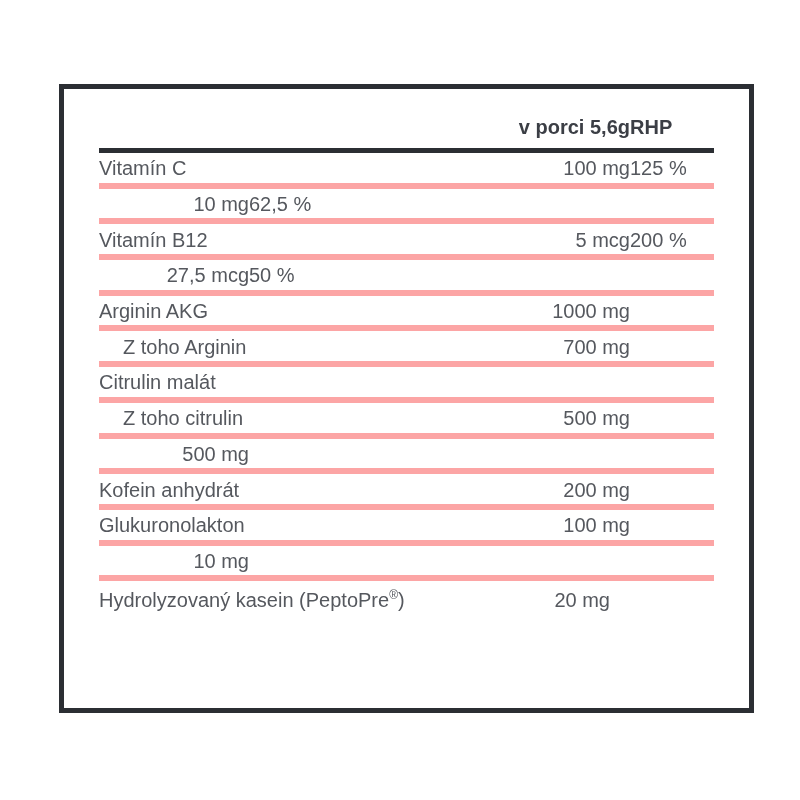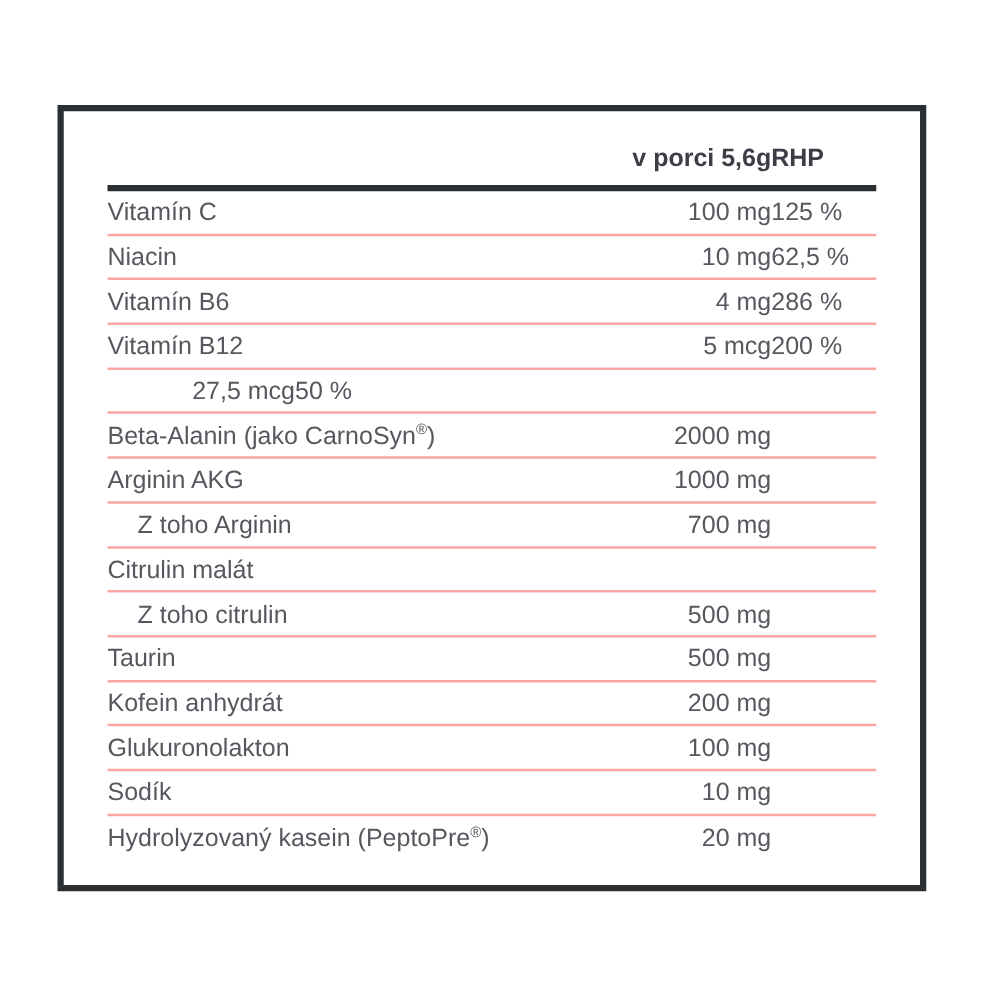--- a/index.html
+++ b/index.html
@@ -9,21 +9,21 @@
   }
   body {
     width: 800px;
     height: 800px;
     position: relative;
     font-family: "Liberation Sans", "DejaVu Sans", sans-serif;
     overflow: hidden;
   }
   .panel {
     position: absolute;
-    left: 46px;
+    left: 59px;
     top: 84px;
     width: 695px;
     height: 629px;
     box-sizing: border-box;
     border: 5px solid #2b2e33;
     background: #ffffff;
     padding: 0 35px;
   }
   .header-row {
     display: flex;
@@ -34,27 +34,28 @@
     border-bottom: 5px solid #2b2e33;
     font-size: 20px;
     font-weight: bold;
     color: #3b3e45;
   }
   .row {
     display: flex;
     align-items: center;
     height: 35.7px;
     box-sizing: border-box;
-    border-bottom: 2px solid #fca5a5;
+    border-bottom: 6px solid #fca5a5;
     font-size: 20px;
     color: #55585e;
     padding-top: 2px;
   }
   .row:last-child {
     border-bottom: none;
+    gap: 20px;
   }
   .c-name {
     flex: 1;
     text-align: left;
     white-space: nowrap;
     overflow: hidden;
   }
   .c-name.indent {
     padding-left: 24px;
   }
@@ -81,42 +82,31 @@
     <div class="c-amount">v porci 5,6g</div>
     <div class="c-rhp">RHP</div>
   </div>
   <div>
       <div class="row">
         <div class="c-name">Vitamín C</div>
         <div class="c-amount">100 mg</div>
         <div class="c-rhp">125 %</div>
       </div>
       <div class="row">
-        <div class="c-name">Niacin</div>
         <div class="c-amount">10 mg</div>
         <div class="c-rhp">62,5 %</div>
-      </div>
-      <div class="row">
-        <div class="c-name">Vitamín B6</div>
-        <div class="c-amount">4 mg</div>
-        <div class="c-rhp">286 %</div>
       </div>
       <div class="row">
         <div class="c-name">Vitamín B12</div>
         <div class="c-amount">5 mcg</div>
         <div class="c-rhp">200 %</div>
       </div>
       <div class="row">
         <div class="c-amount">27,5 mcg</div>
         <div class="c-rhp">50 %</div>
-      </div>
-      <div class="row">
-        <div class="c-name">Beta-Alanin (jako CarnoSyn<sup>®</sup>)</div>
-        <div class="c-amount">2000 mg</div>
-        <div class="c-rhp"></div>
       </div>
       <div class="row">
         <div class="c-name">Arginin AKG</div>
         <div class="c-amount">1000 mg</div>
         <div class="c-rhp"></div>
       </div>
       <div class="row">
         <div class="c-name indent">Z toho Arginin</div>
         <div class="c-amount">700 mg</div>
         <div class="c-rhp"></div>
@@ -124,36 +114,34 @@
       <div class="row">
         <div class="c-name">Citrulin malát</div>
         <div class="c-rhp"></div>
       </div>
       <div class="row">
         <div class="c-name indent">Z toho citrulin</div>
         <div class="c-amount">500 mg</div>
         <div class="c-rhp"></div>
       </div>
       <div class="row">
-        <div class="c-name">Taurin</div>
         <div class="c-amount">500 mg</div>
         <div class="c-rhp"></div>
       </div>
       <div class="row">
         <div class="c-name">Kofein anhydrát</div>
         <div class="c-amount">200 mg</div>
         <div class="c-rhp"></div>
       </div>
       <div class="row">
         <div class="c-name">Glukuronolakton</div>
         <div class="c-amount">100 mg</div>
         <div class="c-rhp"></div>
       </div>
       <div class="row">
-        <div class="c-name">Sodík</div>
         <div class="c-amount">10 mg</div>
         <div class="c-rhp"></div>
       </div>
       <div class="row">
         <div class="c-name">Hydrolyzovaný kasein (PeptoPre<sup>®</sup>)</div>
         <div class="c-amount">20 mg</div>
         <div class="c-rhp"></div>
       </div>
     </div>
 </div>

